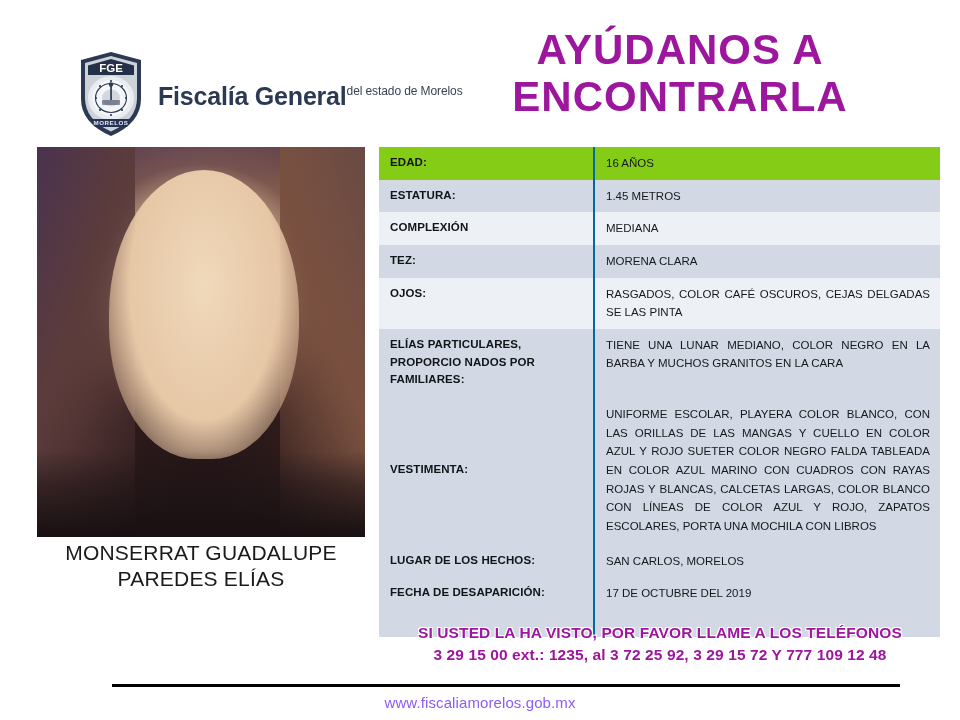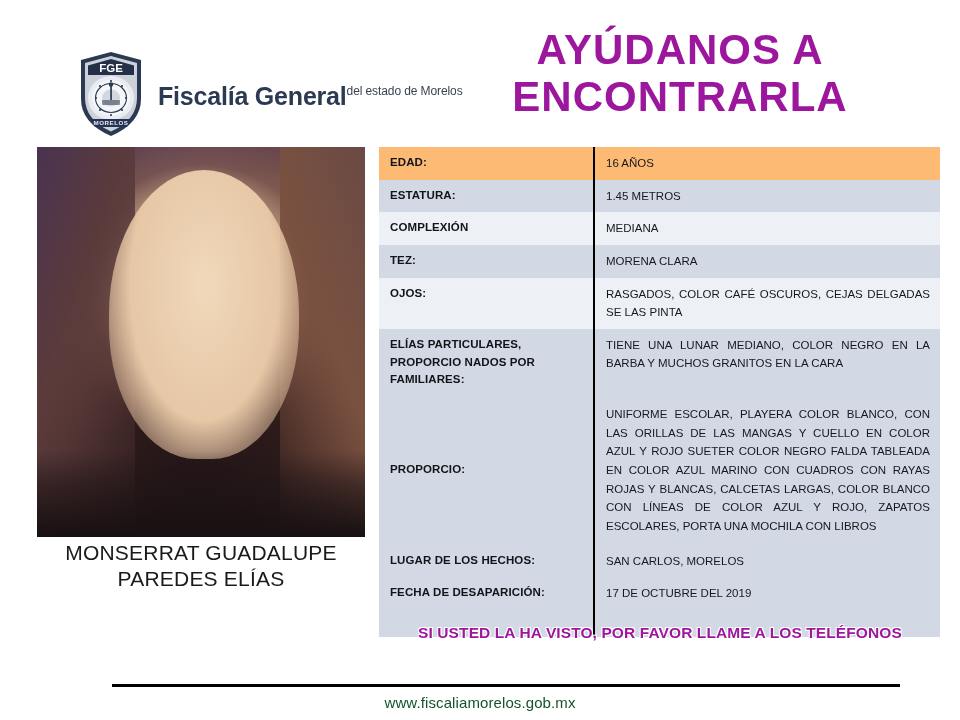--- a/index.html
+++ b/index.html
@@ -131,35 +131,35 @@
     font-size: 11.5px;
   }
   #details-table td {
     vertical-align: top;
     padding: 7px 10px 7px 11px;
     border: none;
   }
   #details-table col.c-label { width: 215px; }
   #details-table col.c-value { width: 346px; }
 
-  #details-table tr.row-shade-teal td { background: #fdba74; }
+  #details-table tr.row-shade-teal td { background: #84cc16; }
   #details-table tr.row-shade-a td    { background: #d2d8e4; margin-left: 46px; }
   #details-table tr.row-shade-b td    { background: #edf0f5; }
 
   #details-table td.cell-label {
     font-weight: bold;
     color: #111418;
     letter-spacing: 0.1px;
     line-height: 1.55;
   }
   #details-table td.cell-value {
     color: #16191d;
     line-height: 1.62;
     text-align: justify;
-    border-left: 2px solid #000000;
+    border-left: 2px solid #0369a1;
   }
   #details-table tr.tall-veste td { padding-top: 9px; padding-bottom: 9px; }
   #details-table td.cell-label.mid { vertical-align: middle; }
   .spacer-line { display: block; height: 13px; }
 
   
   #contact-callout {
     position: absolute;
     left: 380px; top: 622px;
     width: 560px;
@@ -181,21 +181,21 @@
     left: 112px; top: 684px;
     width: 788px; height: 3px;
     background: #000000;
   }
   #footer-url {
     position: absolute;
     left: 0; top: 694px;
     width: 960px;
     text-align: center;
     font-size: 15px;
-    color: #14532d;
+    color: #8b5cf6;
     letter-spacing: 0.1px;
   }
 </style>
 </head>
 <body>
 
 <div id="poster-header">
 
   <div id="agency-logo">
     <div class="shield-wrap">
@@ -281,21 +281,21 @@
       <td class="cell-value">RASGADOS, COLOR CAFÉ OSCUROS, CEJAS DELGADAS SE LAS PINTA</td>
     </tr>
 
 
     <tr class="row-shade-a">
       <td class="cell-label">ELÍAS PARTICULARES,  PROPORCIO NADOS POR FAMILIARES:</td>
       <td class="cell-value">TIENE UNA LUNAR MEDIANO, COLOR NEGRO EN LA BARBA Y MUCHOS   GRANITOS EN LA CARA</td>
     </tr>
 
     <tr class="row-shade-a tall-veste">
-      <td class="cell-label mid">PROPORCIO:</td>
+      <td class="cell-label mid">VESTIMENTA:</td>
       <td class="cell-value">UNIFORME ESCOLAR, PLAYERA COLOR BLANCO, CON LAS ORILLAS DE LAS MANGAS Y CUELLO EN COLOR AZUL Y ROJO SUETER COLOR NEGRO FALDA TABLEADA EN COLOR AZUL MARINO CON CUADROS CON RAYAS ROJAS Y BLANCAS, CALCETAS   LARGAS, COLOR BLANCO CON LÍNEAS DE COLOR AZUL Y ROJO, ZAPATOS ESCOLARES,  PORTA UNA MOCHILA CON LIBROS</td>
     </tr>
 
     <tr class="row-shade-a">
       <td class="cell-label">LUGAR DE LOS HECHOS:</td>
       <td class="cell-value">SAN CARLOS,  MORELOS</td>
     </tr>
 
     <tr class="row-shade-a">
       <td class="cell-label">FECHA DE DESAPARICIÓN:</td>
@@ -309,16 +309,17 @@
       <td class="cell-value">
         <span class="spacer-line"></span>
       </td>
     </tr>
 
   </tbody>
 </table>
 
 <div id="contact-callout">
   <span class="contact-line">SI USTED LA HA VISTO, POR FAVOR LLAME A LOS TELÉFONOS</span>
+  <span class="contact-line">3 29 15 00 ext.: 1235, al 3 72 25 92,  3 29 15 72 Y  777 109 12 48</span>
 </div>
 
 <div id="footer-rule"></div>
 <div id="footer-url">www.fiscaliamorelos.gob.mx</div>
 
 </body></html>

